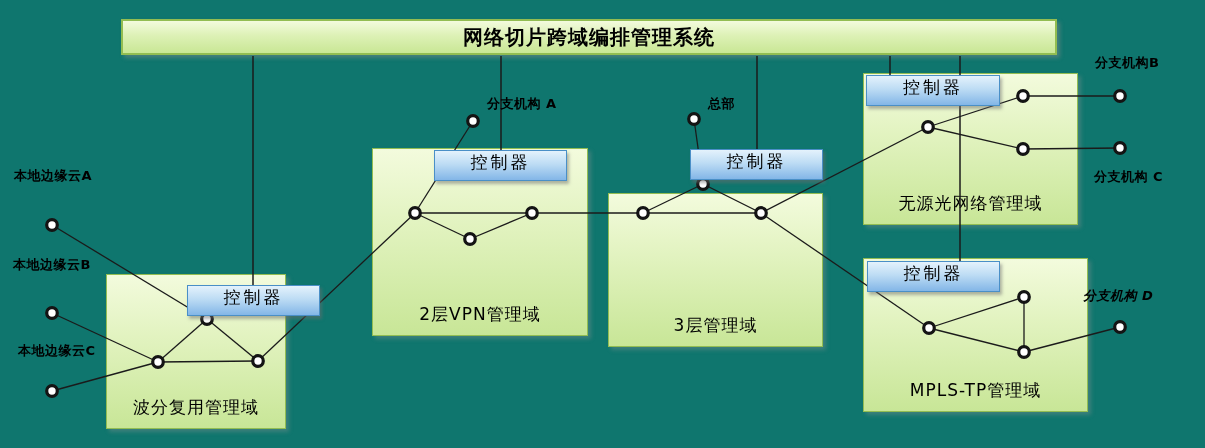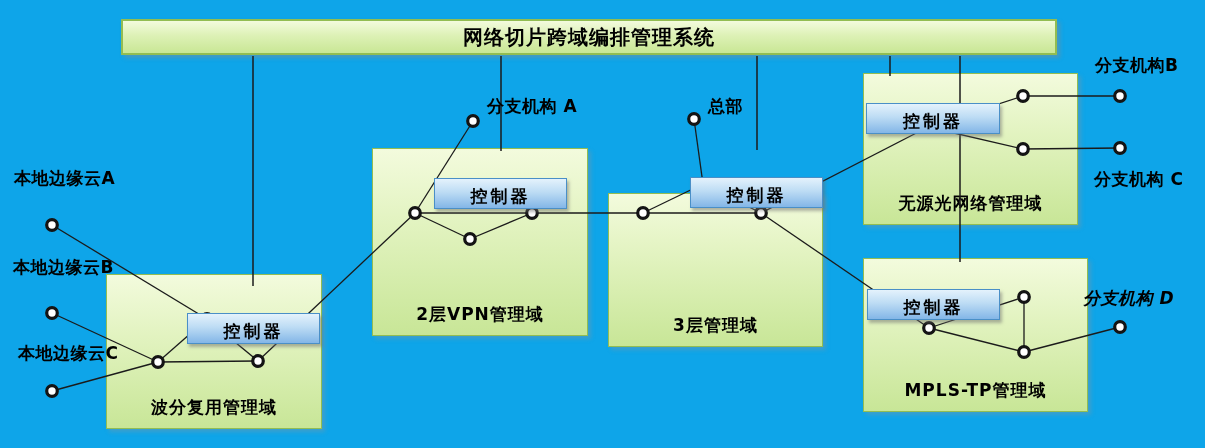--- a/index.html
+++ b/index.html
@@ -2,52 +2,52 @@
 <html style="--line: #1b1b1b; --green-border: #92bd52; --blue-border: #4a8fc7;"><head>
 <meta charset="utf-8">
 <style>
   :root{
     --line:#1b1b1b;
     --green-border:#92bd52;
     --blue-border:#4a8fc7;
   }
   html,body{margin:0;padding:0;background:#ffffff;}
   #stage{
-    position:relative;width:1205px;height:448px;background:#0ea5e9;overflow:hidden;
+    position:relative;width:1205px;height:448px;background:#0f766e;overflow:hidden;
     font-family:"DejaVu Sans","Liberation Sans",sans-serif;color:#000;
   }
   .bar{
     position:absolute;z-index:1;box-sizing:border-box;
     border:2px solid var(--green-border);
     background:linear-gradient(180deg,#f3fbdd 0%,#ddf1b6 45%,#c9e795 100%);
     box-shadow:3px 3px 4px rgba(140,140,140,.45);
     display:flex;align-items:center;justify-content:center;
     font-size:20px;font-weight:bold;letter-spacing:1px;
   }
   .domain-box{
     position:absolute;z-index:1;box-sizing:border-box;
     border:1.5px solid var(--green-border);
     background:linear-gradient(180deg,#f3fbdd 0%,#e2f3c0 40%,#c8e697 100%);
     box-shadow:3px 3px 4px rgba(150,150,150,.35);
   }
   .domain-label{
     position:absolute;left:0;right:0;bottom:9px;text-align:center;
-    font-size:17px;font-weight:bold;letter-spacing:1px;white-space:nowrap;
+    font-size:17px;font-weight:normal;letter-spacing:1px;white-space:nowrap;
   }
   #wires{position:absolute;left:0;top:0;z-index:2;}
   .controller{
     position:absolute;z-index:4;box-sizing:border-box;
     border:1.5px solid var(--blue-border);
     background:linear-gradient(180deg,#e4f2fc 0%,#bddcf4 45%,#83b6e7 100%);
     box-shadow:2px 3px 3px rgba(110,110,110,.5);
-    display:flex;align-items:flex-end;justify-content:center;
-    font-size:17px;font-weight:bold;letter-spacing:3px;margin-top:28px;
+    display:flex;align-items:flex-start;justify-content:center;
+    font-size:17px;font-weight:normal;letter-spacing:3px;
   }
   .ext-label{
-    position:absolute;z-index:3;font-size:17px;font-weight:bold;
+    position:absolute;z-index:3;font-size:13px;font-weight:bold;
     white-space:nowrap;letter-spacing:0.5px;
   }
   .edge,.drop-line{stroke:var(--line);fill:none;}
   .edge{stroke-width:1.3px;}
   .drop-line{stroke-width:1.5px;}
   .node{fill:#ffffff;stroke:#141414;stroke-width:3.2px;}
 </style>
 </head>
 <body>
 
@@ -104,21 +104,21 @@
       <circle cx="928" cy="127" r="5.3" class="node"></circle>
       <circle cx="1023" cy="96" r="5.3" class="node"></circle>
       <circle cx="1023" cy="149" r="5.3" class="node"></circle>
       <circle cx="1120" cy="96" r="5.3" class="node"></circle>
       <circle cx="1120" cy="148" r="5.3" class="node"></circle>
       <circle cx="929" cy="328" r="5.3" class="node"></circle>
       <circle cx="1024" cy="297" r="5.3" class="node"></circle>
       <circle cx="1024" cy="352" r="5.3" class="node"></circle>
       <circle cx="1120" cy="327" r="5.3" class="node"></circle>
     </svg>
-<div class="domain-box" style="left: 106px; top: 274px; width: 216px; height: 155px;">
+<div class="domain-box" style="left: 106px; top: 274px; width: 180px; height: 155px;">
       <div class="domain-label">波分复用管理域</div>
     </div>
     <div class="domain-box" style="left: 372px; top: 148px; width: 216px; height: 188px;">
       <div class="domain-label">2层VPN管理域</div>
     </div>
     <div class="domain-box" style="left: 608px; top: 148px; width: 215px; height: 154px; margin-top: 45px;">
       <div class="domain-label">3层管理域</div>
     </div>
     <div class="domain-box" style="left: 863px; top: 73px; width: 215px; height: 152px;">
       <div class="domain-label">无源光网络管理域</div>

